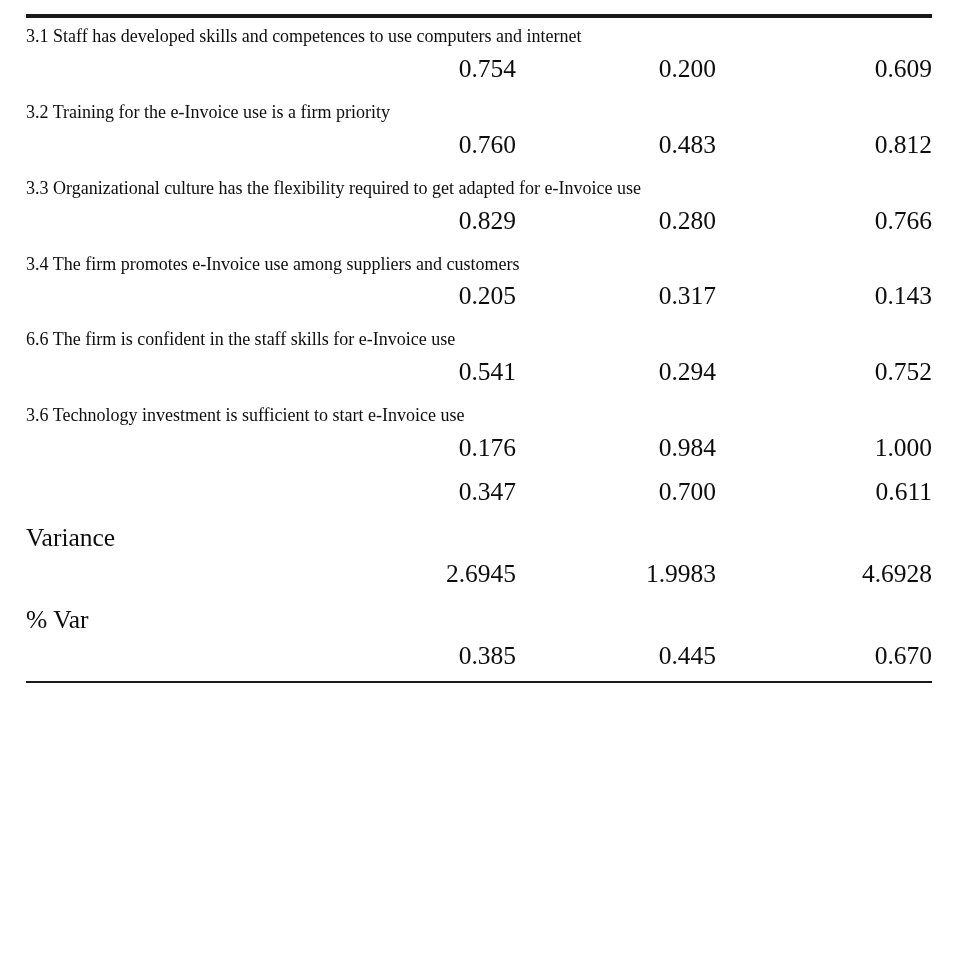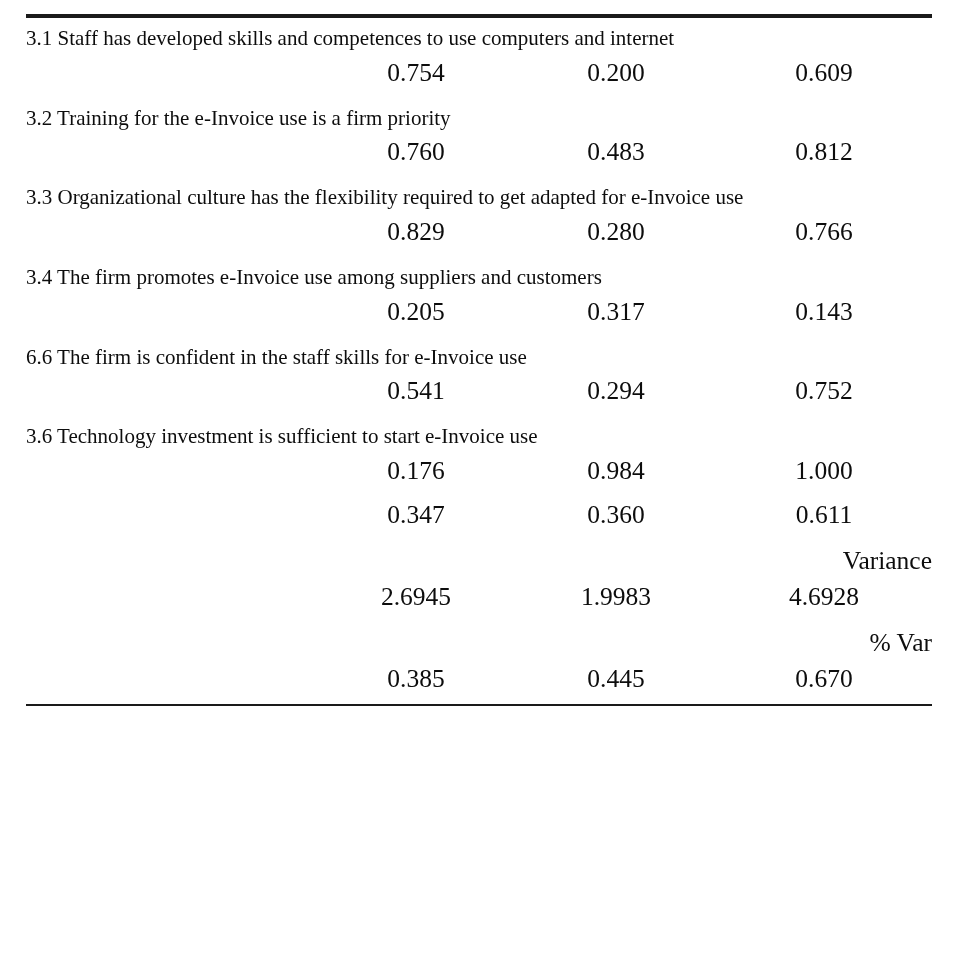--- a/index.html
+++ b/index.html
@@ -48,45 +48,45 @@
   }
   .rule-bottom td {
     border-bottom: 2px solid #1a1a1a;
     height: 0;
     padding: 0;
     font-size: 0;
     line-height: 0;
   }
 
   td.label-cell {
-    font-size: 21px;
+    font-size: 18px;
     text-align: justify;
     text-align-last: left;
     line-height: 1.27;
     padding: 7px 0 2px 0;
     vertical-align: top;
     hyphens: none;
   }
   td.num {
     font-size: 25.5px;
-    text-align: center;
+    text-align: right;
     padding: 5px 0 7px 0;
     vertical-align: top;
     margin-top: 48px;
   }
   td.spacer-left {
     padding: 0;
   }
   .values-row td {
     padding-top: 4px;
     padding-bottom: 10px;
   }
   .summary-label {
     font-size: 25.5px;
-    text-align: right;
+    text-align: left;
     padding: 6px 0 2px 0;
     vertical-align: top;
   }
 </style>
 </head>
 <body>
 
 <div class="page">
   <table class="factor-table">
     <colgroup>
@@ -159,21 +159,21 @@
       <tr class="values-row">
         <td class="spacer-left"></td>
         <td class="num">0.176</td>
         <td class="num">0.984</td>
         <td class="num">1.000</td>
       </tr>
 
       <tr class="values-row">
         <td class="spacer-left"></td>
         <td class="num">0.347</td>
-        <td class="num">0.360</td>
+        <td class="num">0.700</td>
         <td class="num">0.611</td>
       </tr>
 
       <tr>
         <td class="summary-label" colspan="4">Variance</td>
       </tr>
       <tr class="values-row">
         <td class="spacer-left"></td>
         <td class="num">2.6945</td>
         <td class="num">1.9983</td>

